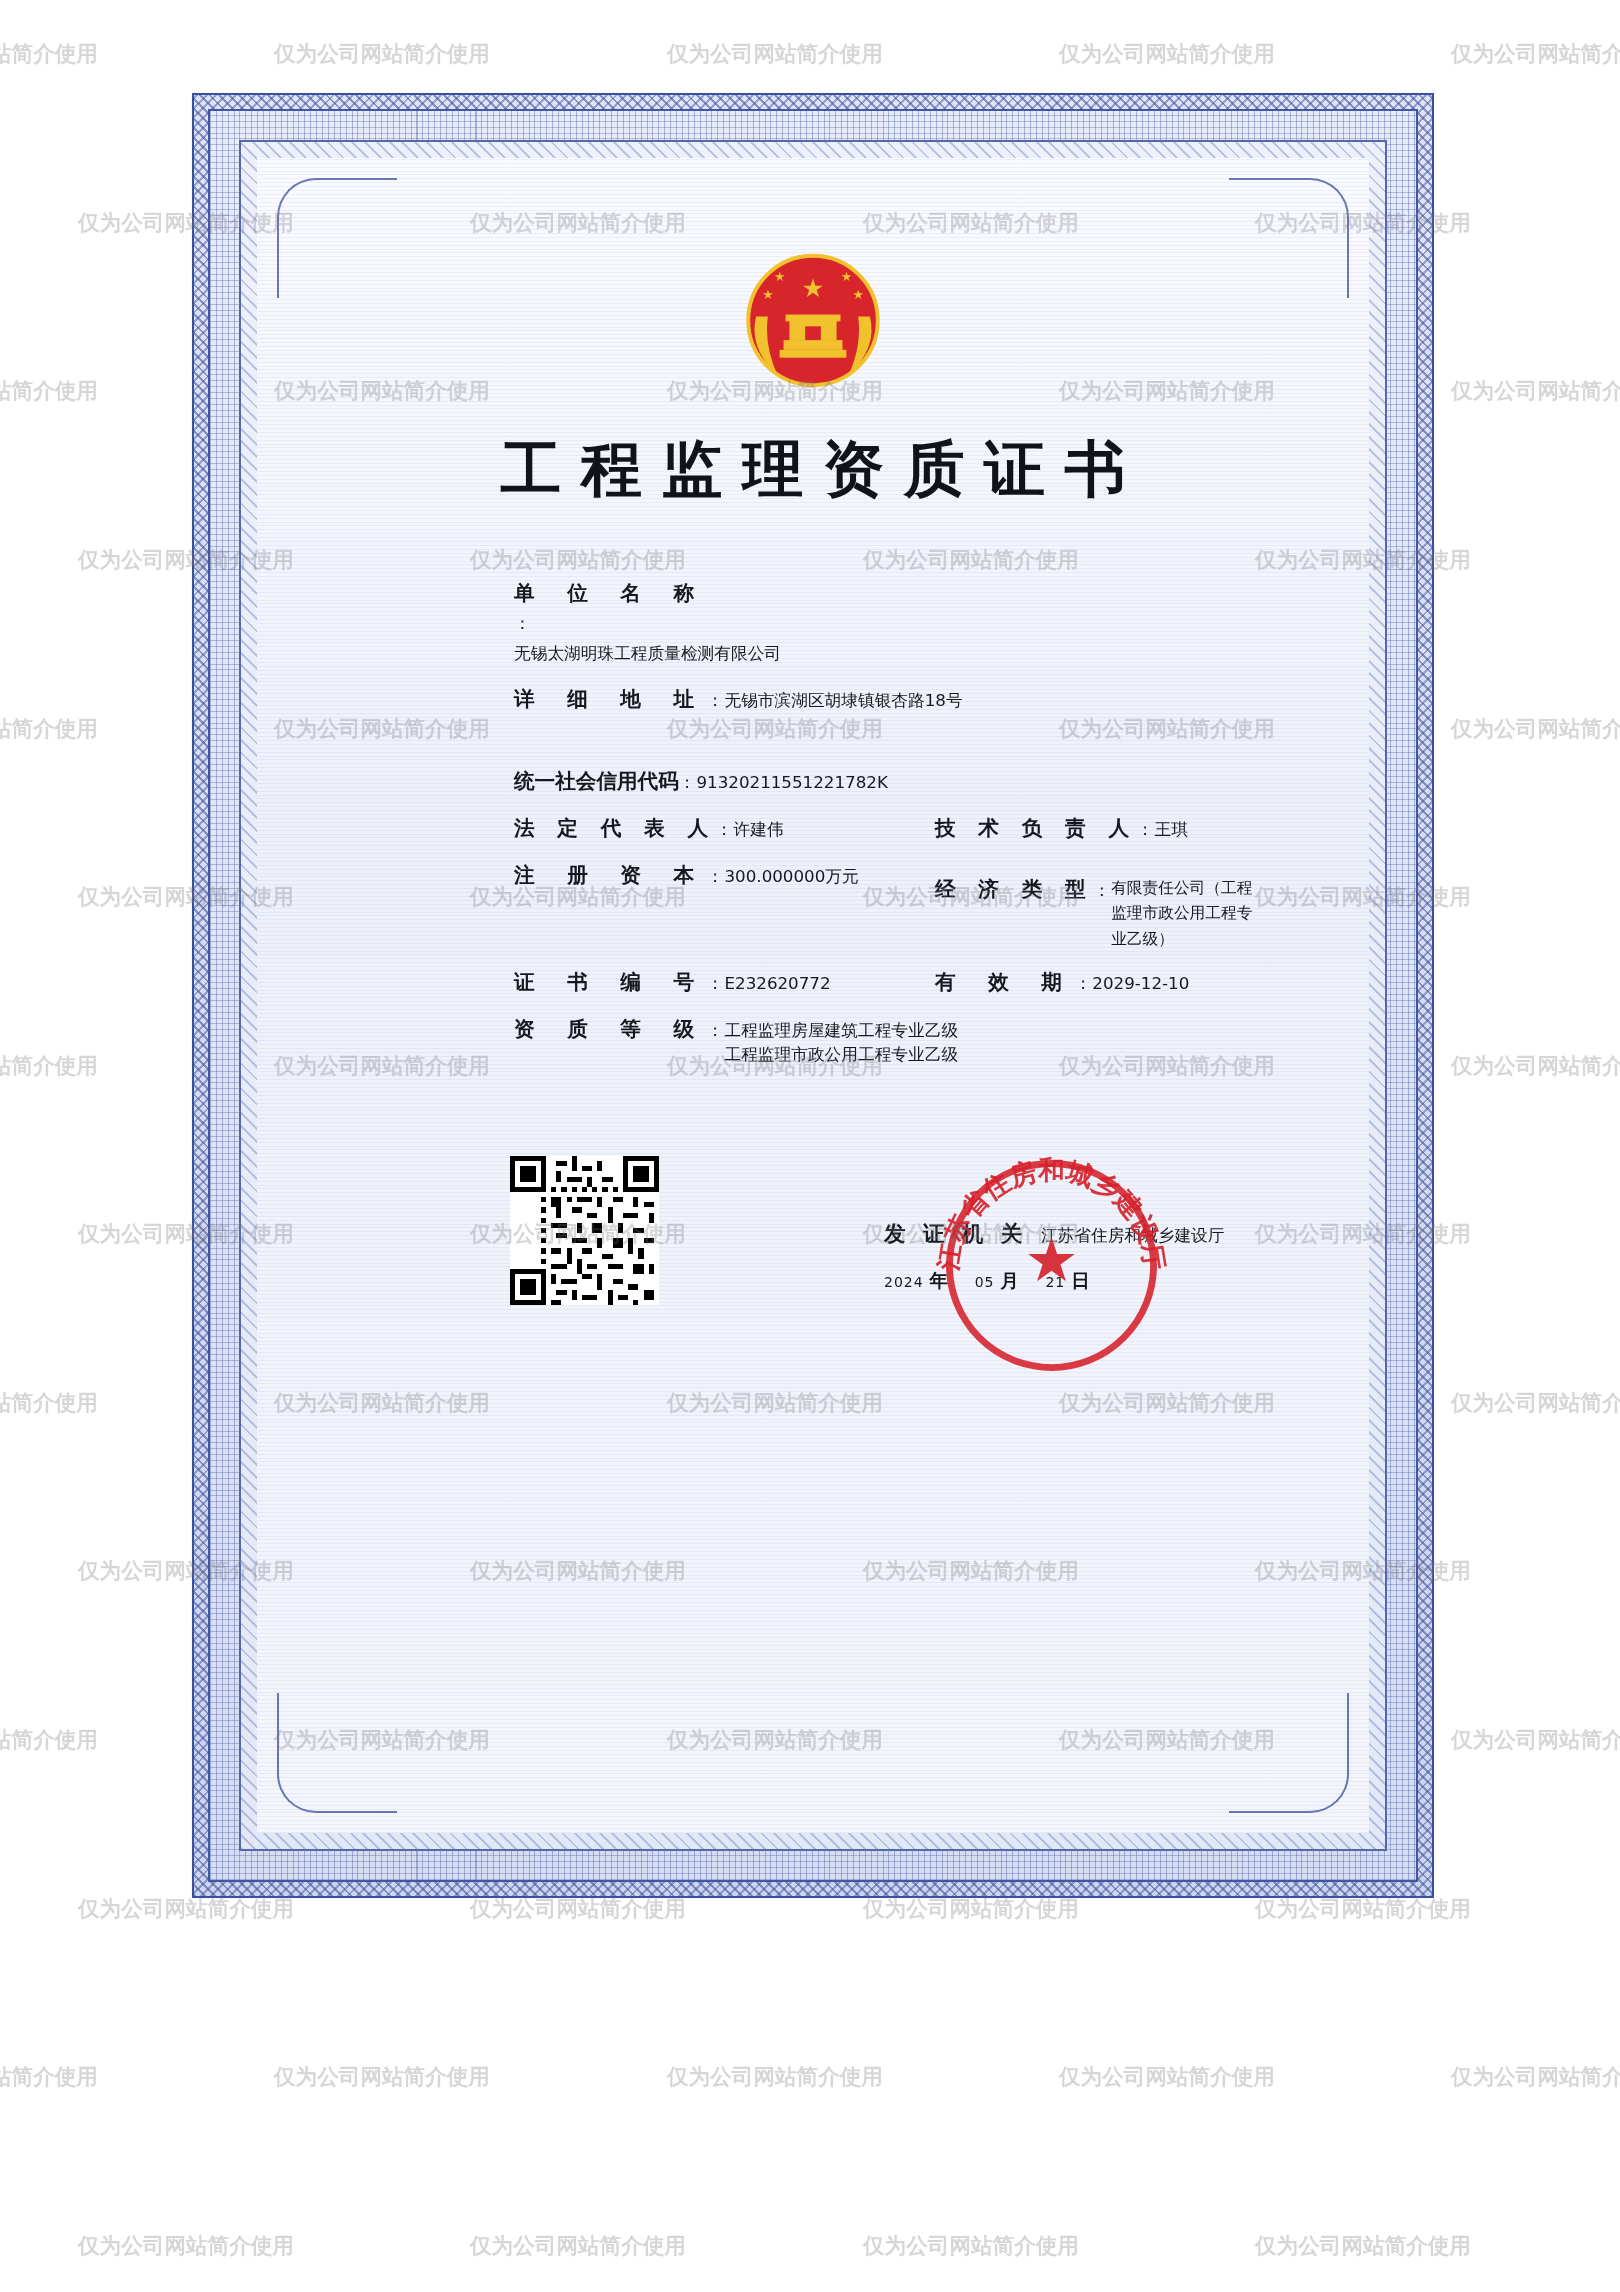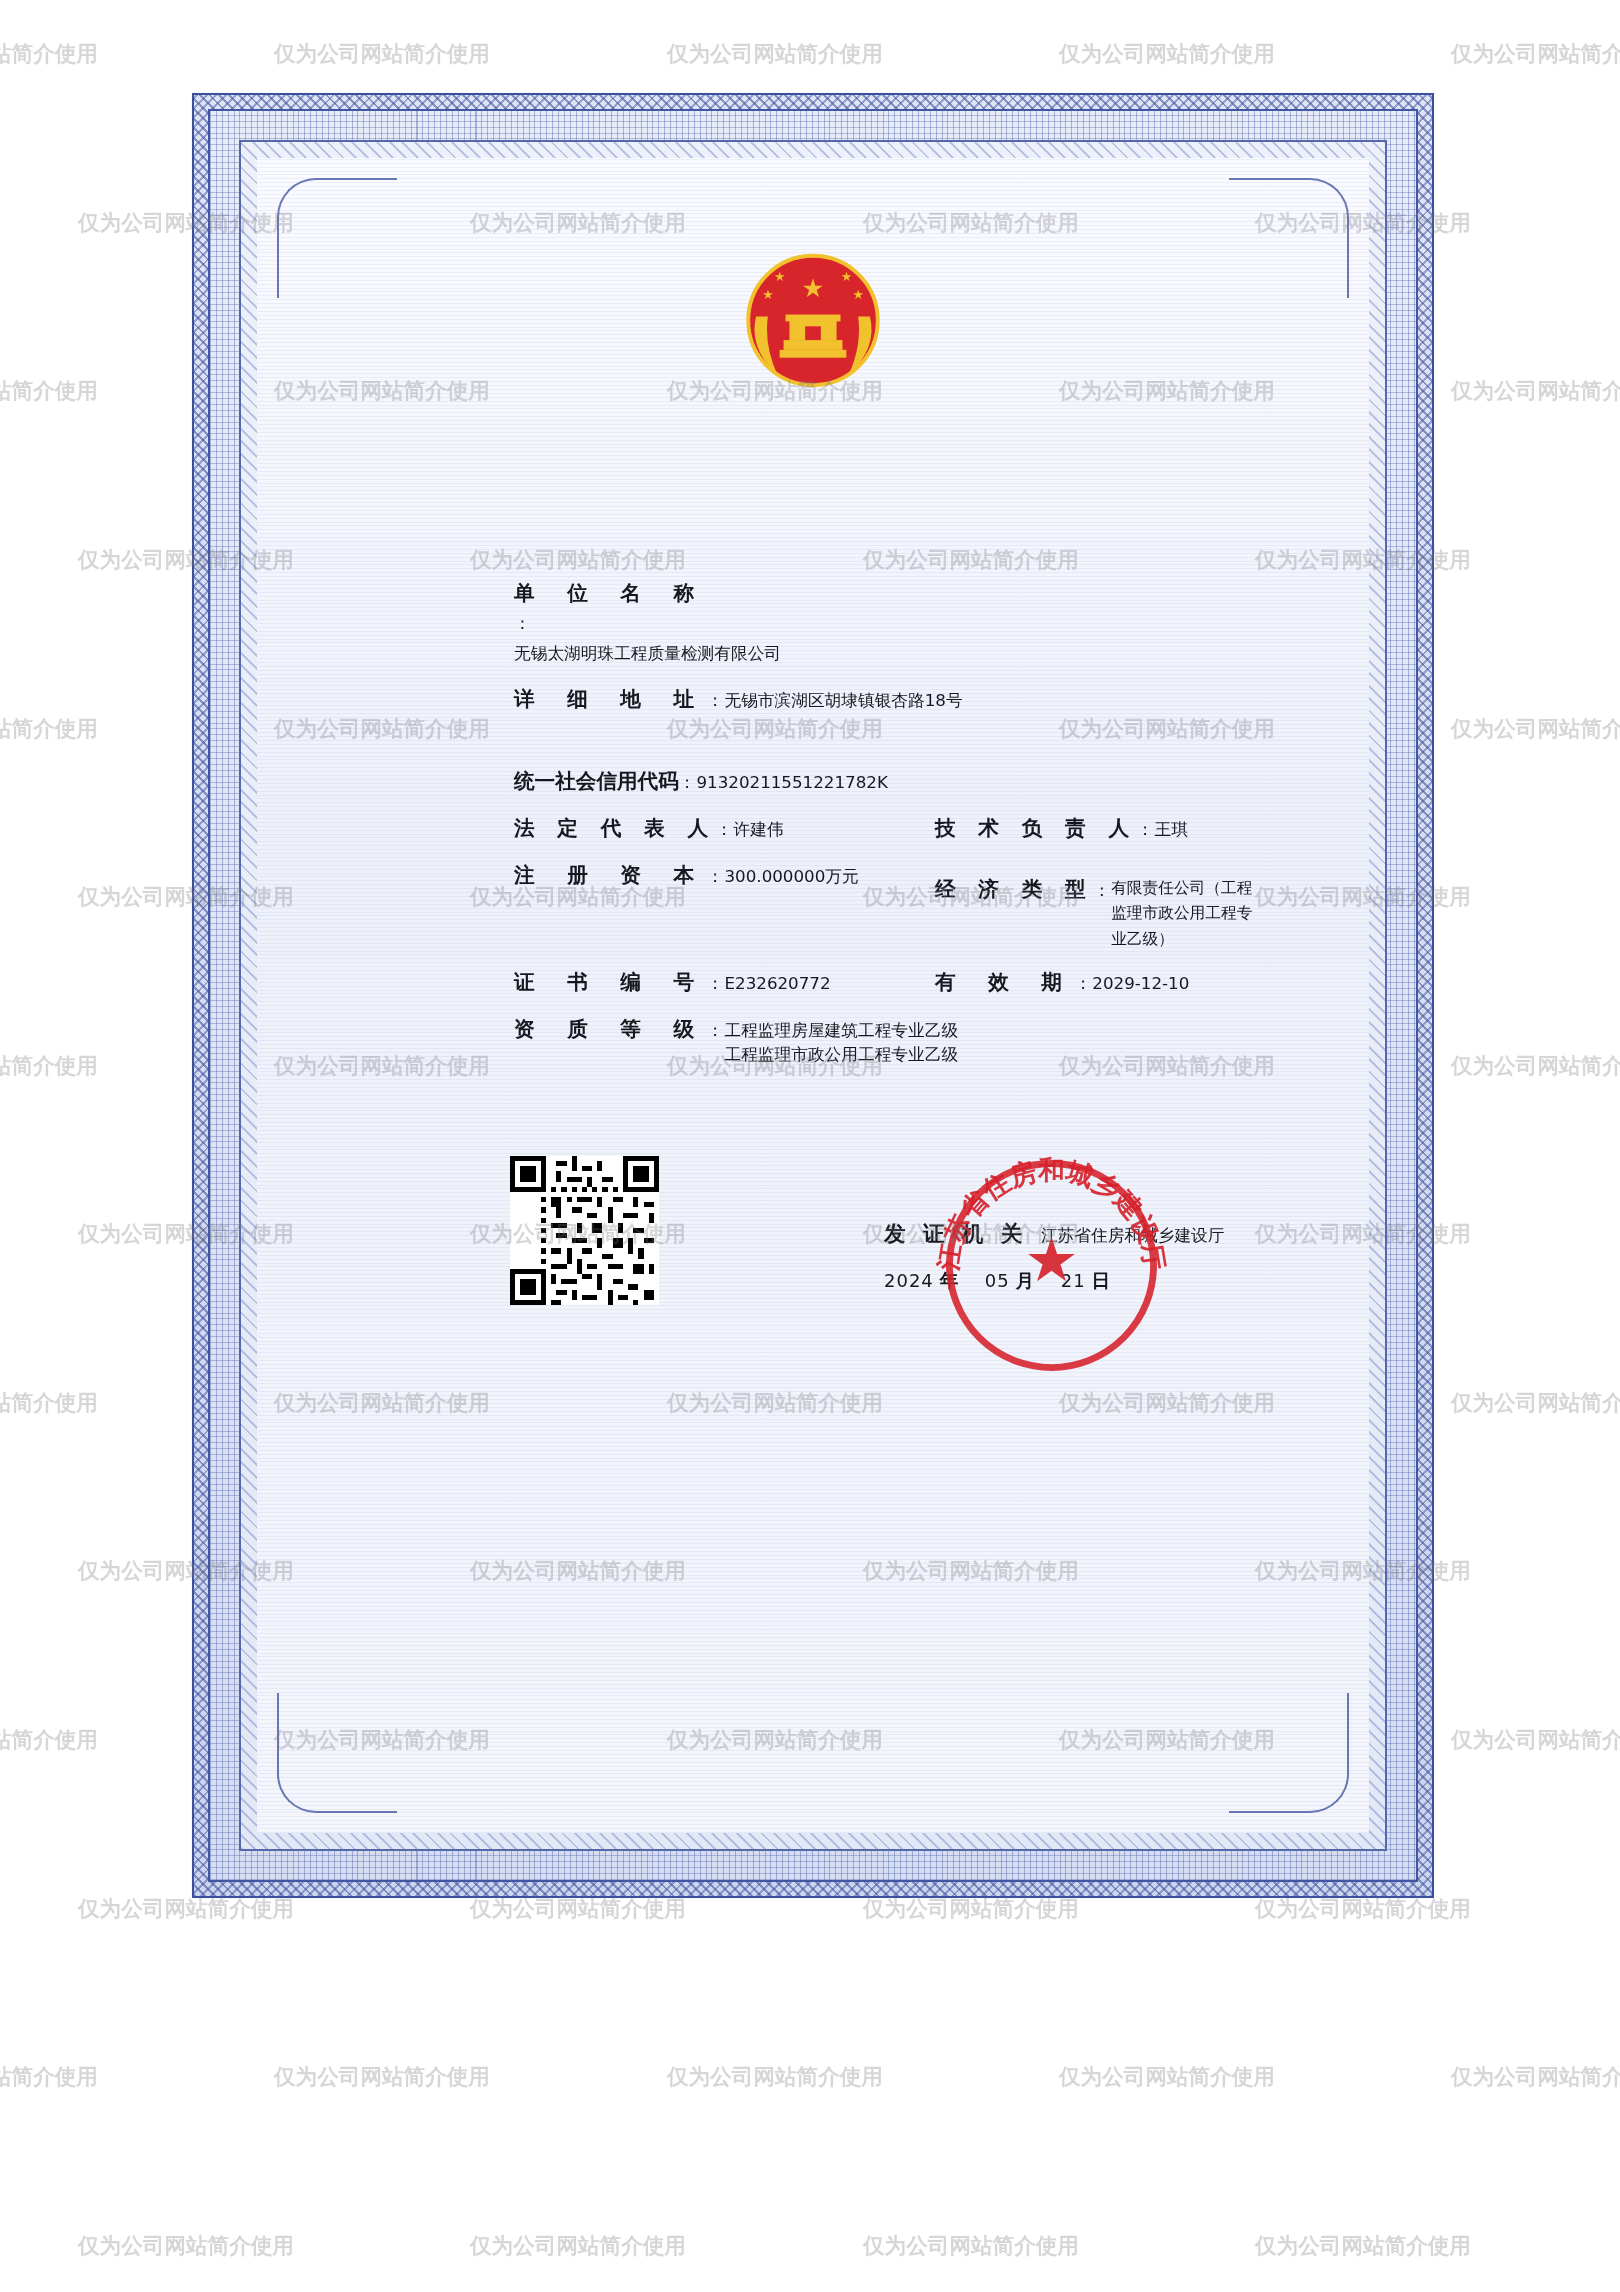--- a/index.html
+++ b/index.html
@@ -193,21 +193,21 @@
     margin-left: 13.7px;
     white-space: nowrap;
   }
   .date-line {
     margin-top: 19.6px;
     display: flex;
     align-items: baseline;
     font-size: 17.6px;
     letter-spacing: 1px;
   }
-  .date-line .num { font-size: 18px; }
+  .date-line .num { font-size: 14px; }
   .date-line .unit { font-size: 18.6px; font-weight: bold; margin: 0 25.5px 0 5.9px; }
 
   
   .seal {
     position: absolute;
     left: 663px;
     top: 976px;
     width: 263px;
     height: 263px;
     z-index: 40;
@@ -243,20 +243,21 @@
         <rect x="72" y="90" width="16" height="14" fill="#d8252b"></rect>
 
         <text x="80" y="60" font-size="26" fill="#f2c12e" text-anchor="middle" font-family="DejaVu Sans, sans-serif">★</text>
         <text x="46" y="44" font-size="13" fill="#f2c12e" text-anchor="middle" font-family="DejaVu Sans, sans-serif">★</text>
         <text x="34" y="62" font-size="13" fill="#f2c12e" text-anchor="middle" font-family="DejaVu Sans, sans-serif">★</text>
         <text x="114" y="44" font-size="13" fill="#f2c12e" text-anchor="middle" font-family="DejaVu Sans, sans-serif">★</text>
         <text x="126" y="62" font-size="13" fill="#f2c12e" text-anchor="middle" font-family="DejaVu Sans, sans-serif">★</text>
       </svg>
     </div>
 
+    <div class="cert-title">工程监理资质证书</div>
 
     <div class="fields">
 
       <div class="row">
         <div class="cell" style="width:745px;flex-direction:column;">
           <span class="lbl sp6">单 位 名 称</span>
           <span class="colon">：</span>
           <span class="val">无锡太湖明珠工程质量检测有限公司</span>
         </div>
       </div>

